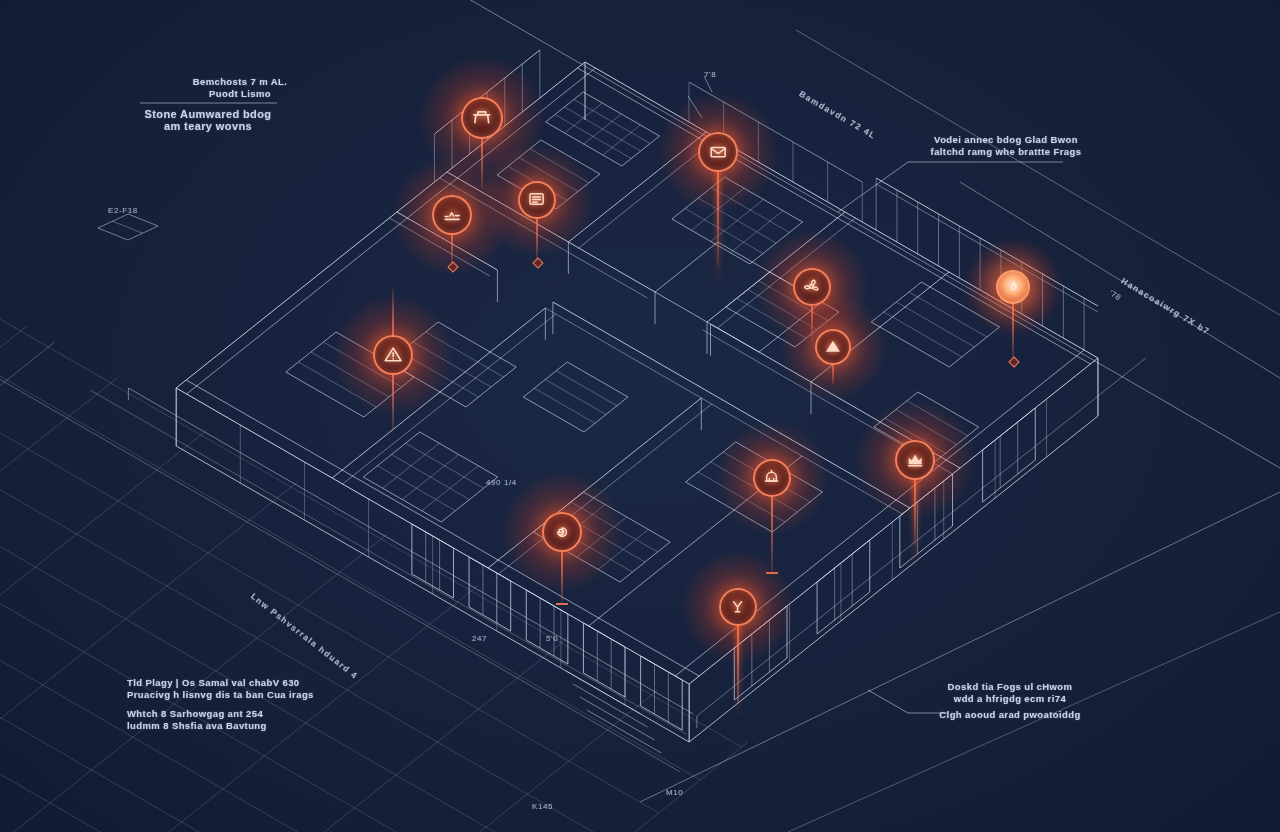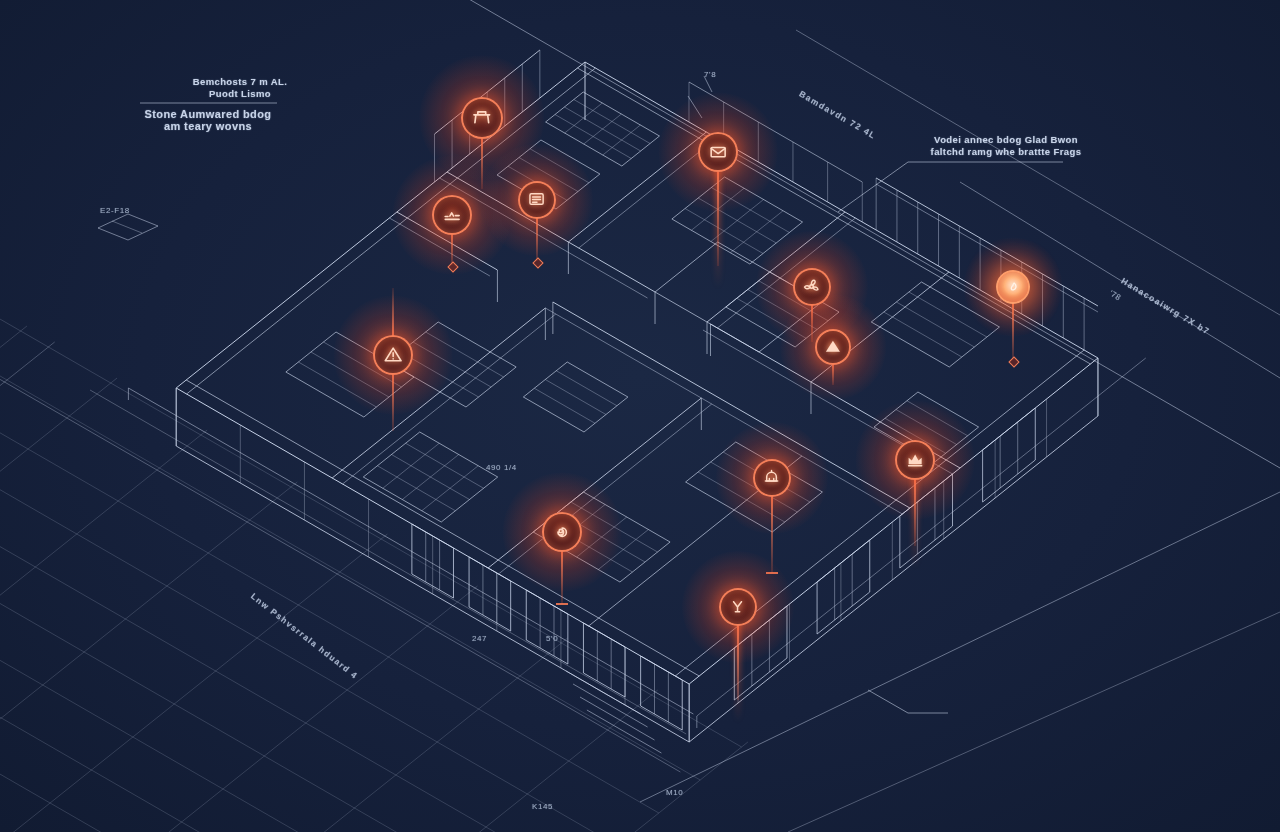--- a/index.html
+++ b/index.html
@@ -278,26 +278,37 @@
   </div>
   <div class="ann center" style="left:140px;top:109px;width:136px;font-size:11px;">
     <div>Stone Aumwared bdog am teary wovns</div>
   </div>
 
   <div class="ann center" style="left:930px;top:134px;width:152px;">
     <div>Vodei annec bdog Glad Bwon</div>
     <div>faltchd ramg whe brattte Frags</div>
   </div>
 
-
+  <div class="ann" style="left:127px;top:677px;width:240px;">
+    <div>Tld Plagy | Os Samal val chabV 630</div>
+    <div>Pruacivg h lisnvg dis ta ban Cua irags</div>
+    <div class="gap">Whtch 8 Sarhowgag ant 254</div>
+    <div>ludmm 8 Shsfia ava Bavtung</div>
+  </div>
+
+  <div class="ann center" style="left:935px;top:681px;width:150px;">
+    <div>Doskd tia Fogs ul cHwom</div>
+    <div>wdd a hfrigdg ecm ri74</div>
+    <div class="gap" style="margin-top:5px;">Clgh aooud arad pwoatoiddg</div>
+  </div>
 
   <div id="labels">
-      <div class="dim" style="left: 100px; top: 206px;">E2-F18</div>
+      <div class="dim" style="left: 108px; top: 206px;">E2-F18</div>
       <div class="dim" style="left: 704px; top: 70px;">7'8</div>
-      <div class="dim" style="left: 486px; top: 463px;">490 1/4</div>
+      <div class="dim" style="left: 486px; top: 478px;">490 1/4</div>
       <div class="dim" style="left: 472px; top: 634px;">247</div>
       <div class="dim" style="left: 546px; top: 634px;">5'0</div>
       <div class="dim" style="left: 532px; top: 802px;">K145</div>
       <div class="dim" style="left: 666px; top: 788px;">M10</div>
       <div class="dim" style="left: 1110px; top: 288px; transform: rotate(31deg);">'78</div>
       <div class="rot" style="left: 1122px; top: 275px; transform: rotate(31deg);">Hanacoaiwrg 7X b7</div>
       <div class="rot" style="left: 252px; top: 590px; transform: rotate(38deg);">Lnw Pshvsrrala hduard 4</div>
       <div class="rot" style="left: 800px; top: 88px; transform: rotate(30deg);">Bamdavdn 72 4L</div>
     </div>
   <div id="markers">

